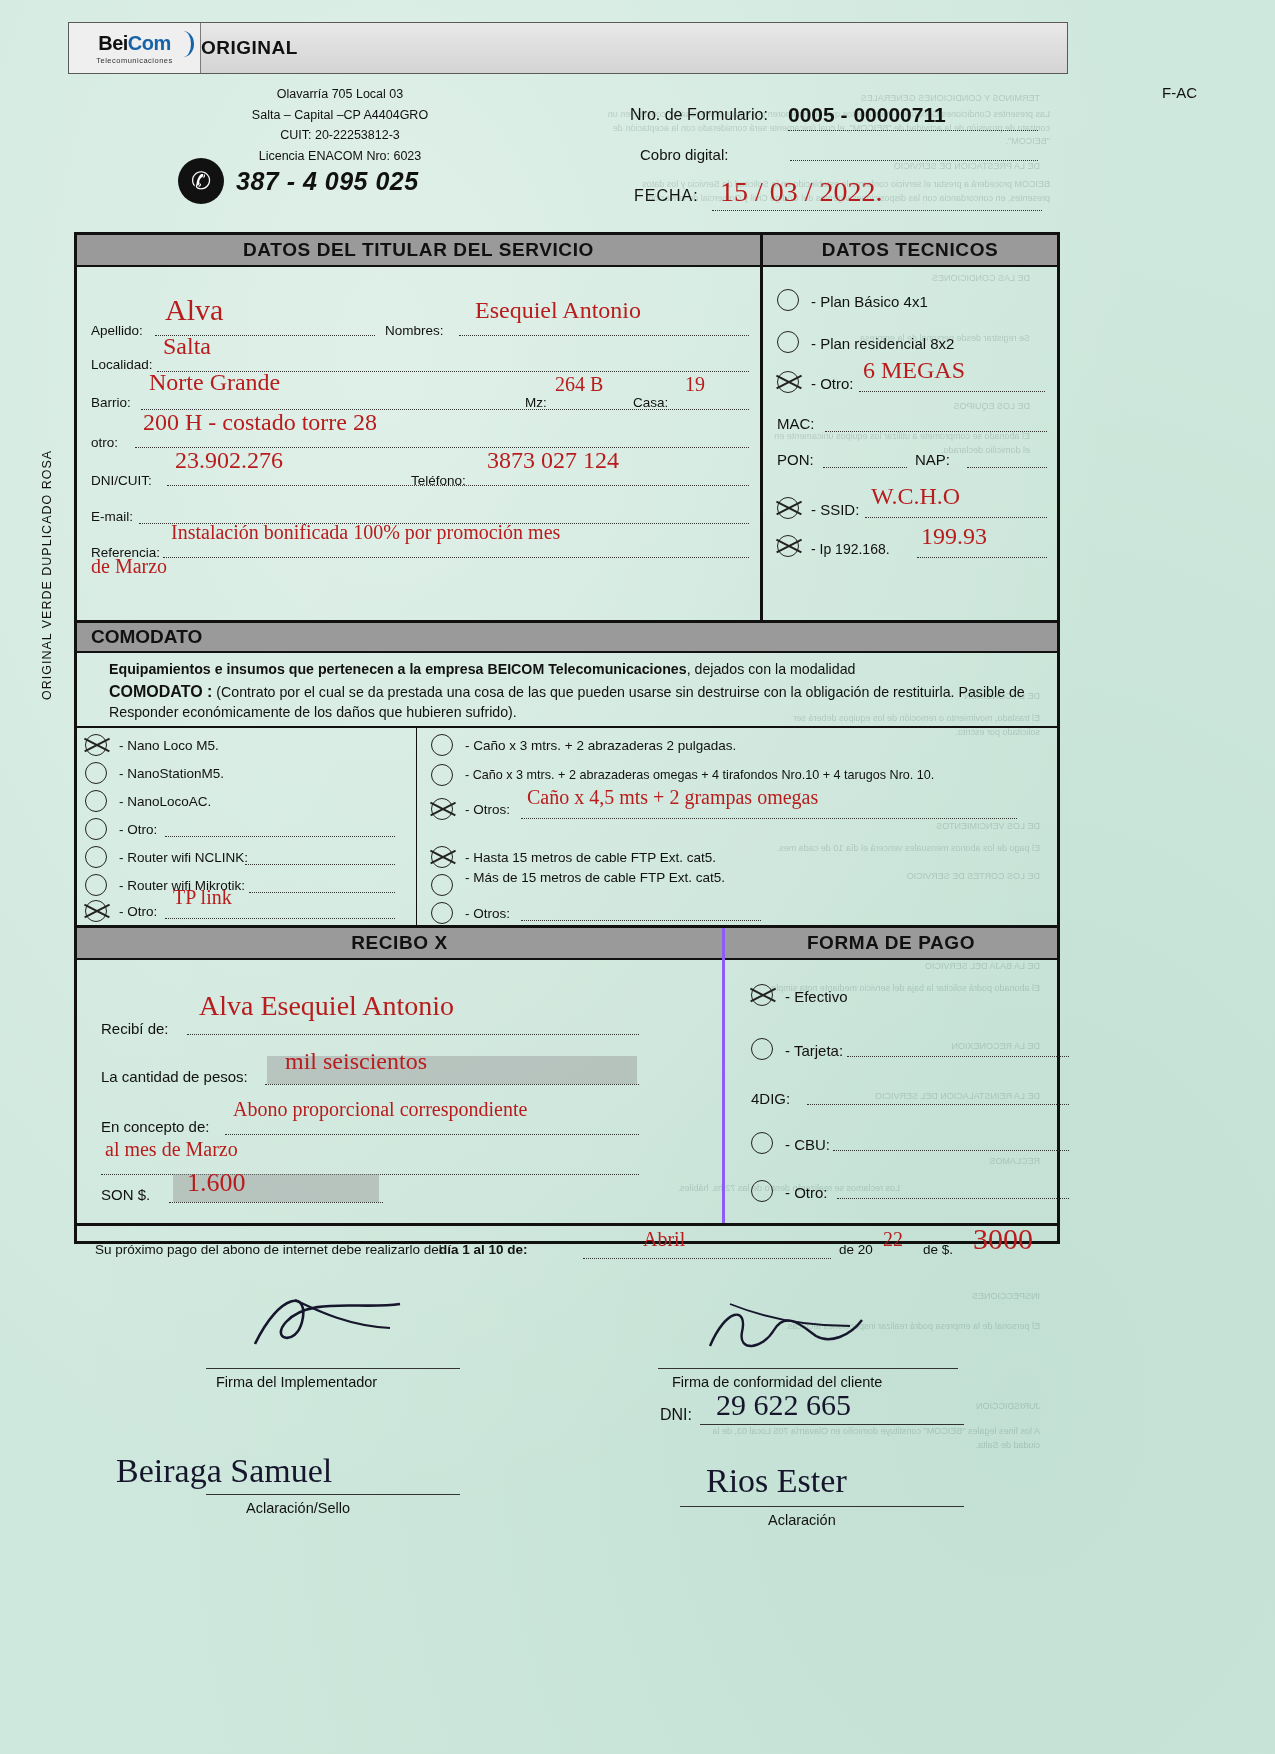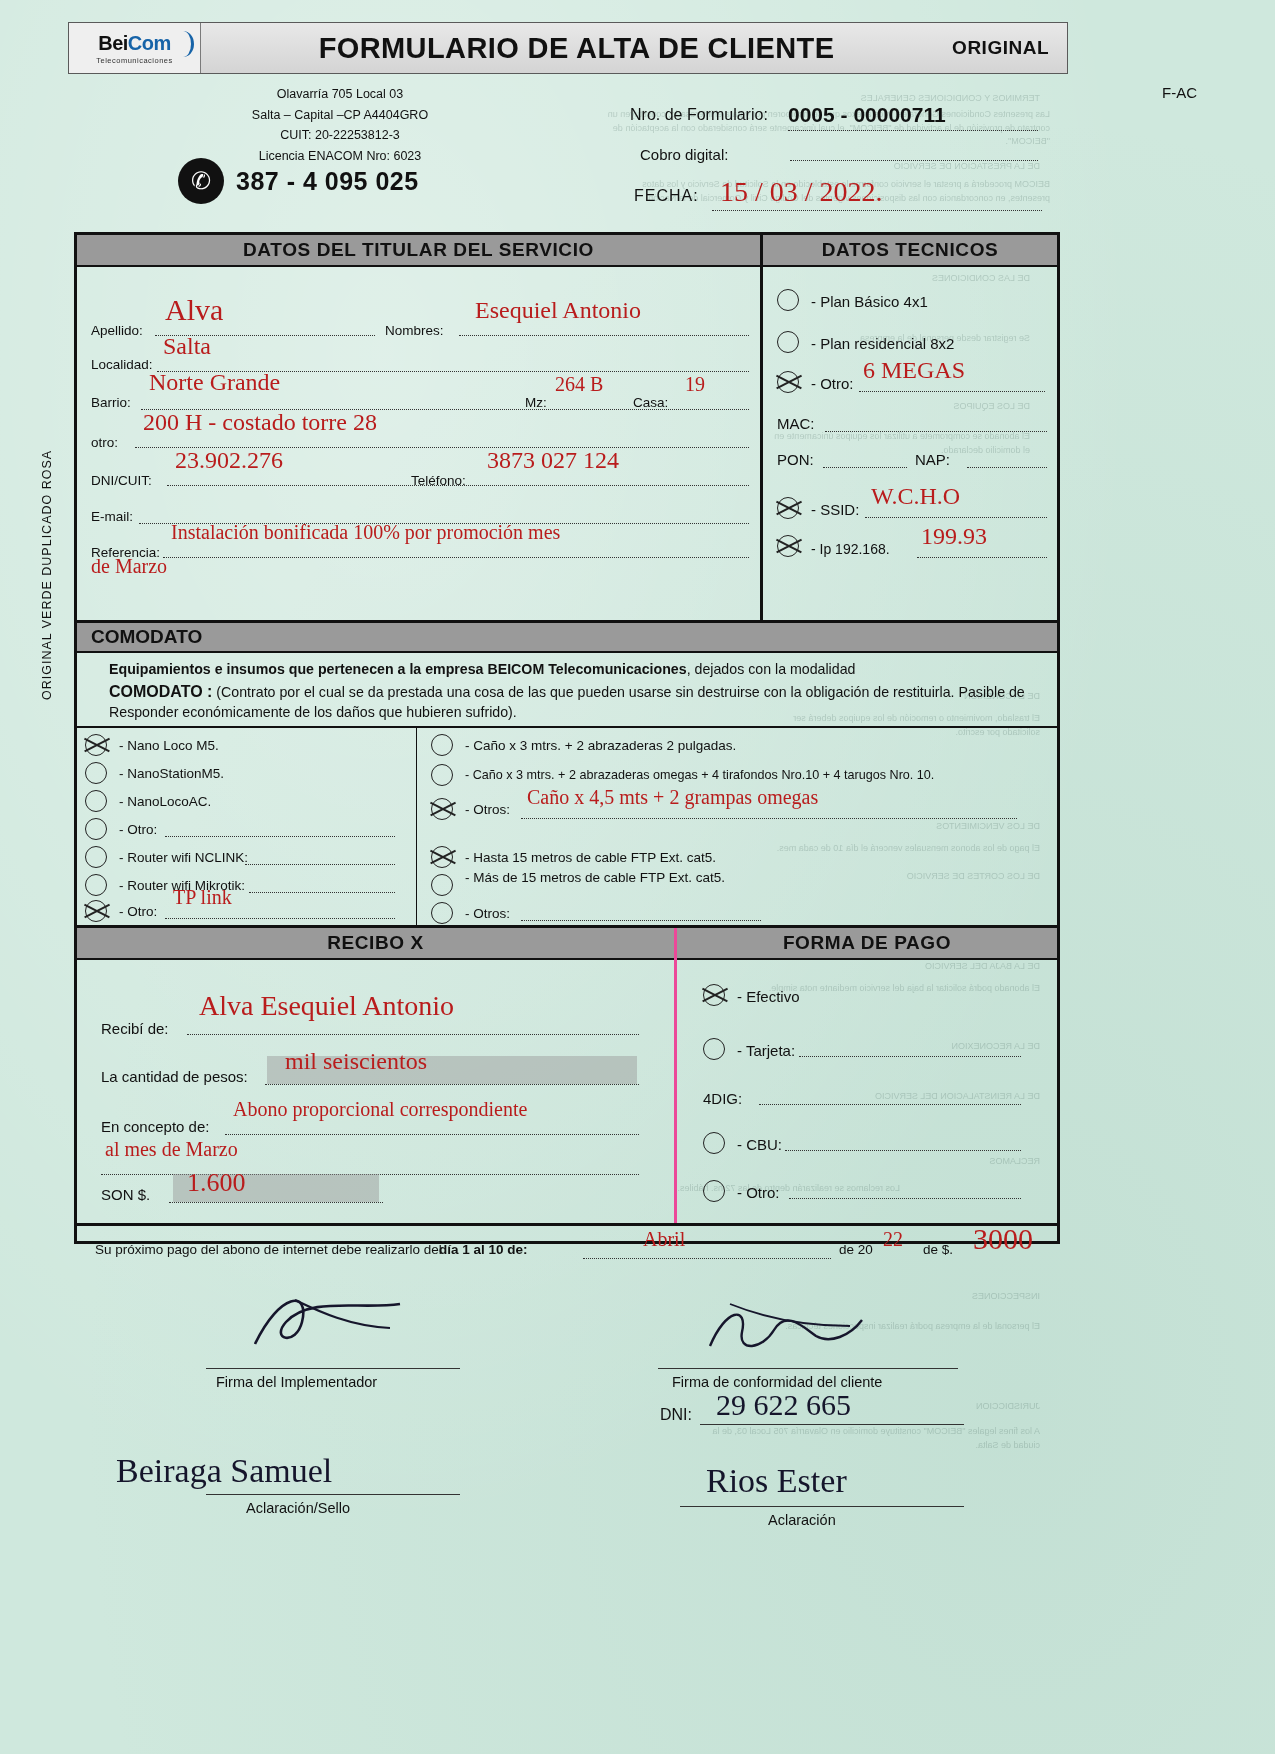--- a/index.html
+++ b/index.html
@@ -67,21 +67,21 @@
 
   .fac { position: absolute; right: 78px; top: 84px; font-size: 15px; }
 
   
   .company { position: absolute; left: 150px; top: 84px; width: 380px; text-align: center; font-size: 12.5px; line-height: 1.65; }
   .phone-row { position: absolute; left: 178px; top: 158px; display: flex; align-items: center; gap: 12px; }
   .phone-circle {
     width: 46px; height: 46px; border-radius: 50%; background: #111;
     display: flex; align-items: center; justify-content: center; color: #fff; font-size: 24px;
   }
-  .phone-num { font-size: 25px; font-weight: bold; letter-spacing: 0.5px; }
+  .phone-num { font-size: 25px; font-weight: bold; letter-spacing: 0.5px; font-style: italic; }
 
   
   .nro-label { position: absolute; left: 630px; top: 106px; font-size: 16px; }
   .nro-value { position: absolute; left: 788px; top: 103px; font-size: 21px; font-weight: bold; }
   .nro-line { position: absolute; left: 788px; top: 130px; width: 250px; border-bottom: 1px dotted #333; }
   .cobro-label { position: absolute; left: 640px; top: 146px; font-size: 15px; }
   .cobro-dots { position: absolute; left: 790px; top: 160px; width: 248px; border-bottom: 1px dotted #333; }
   .fecha-label { position: absolute; left: 634px; top: 187px; font-size: 16px; letter-spacing: 1px; }
   .fecha-hand { position: absolute; left: 720px; top: 172px; font-size: 26px; }
   .fecha-line { position: absolute; left: 712px; top: 210px; width: 330px; border-bottom: 1px dotted #333; }
@@ -117,21 +117,21 @@
 
   
   .comodato-head { height: 30px; background: #9a9a9a; border-bottom: 2px solid #111; font-weight: bold; font-size: 19px; padding-left: 14px; line-height: 28px; }
   .comodato-text { padding: 7px 12px 4px 32px; font-size: 14.2px; line-height: 1.35; border-bottom: 2px solid #111; }
   .comodato-text b { font-weight: bold; }
   .comodato-lists { display: flex; height: 200px; position: relative; border-bottom: 3px solid #111; }
   .cl-left { width: 340px; border-right: 1.5px solid #111; position: relative; }
   .cl-right { flex: 1; position: relative; }
 
   .row-bottom { display: flex; height: 298px; border-bottom: 3px solid #111;}
-  .col-recibo { width: 600px; border-right: 3px solid #ec4899; position: relative; }
+  .col-recibo { width: 648px; border-right: 3px solid #8b5cf6; position: relative; }
   .col-pago { flex: 1; position: relative; }
   .hl { position: absolute; background: rgba(150,150,150,0.45); }
 
   .prox-pago { position: relative; height: 46px; font-size: 14.5px; }
 
   
   .sig-line { position: absolute; border-bottom: 1.4px solid #333; }
   .sig-label { position: absolute; font-size: 14.5px; }
   .sig-hand { position: absolute; font-family: "Liberation Serif", serif; font-size: 30px; color: #15152b; }
 
@@ -170,21 +170,20 @@
   <div class="ghost" style="left:700px; top:1320px; width:340px;">El personal de la empresa podrá realizar inspecciones técnicas.</div>
   <div class="ghost" style="left:760px; top:1400px; width:280px;">JURISDICCION</div>
   <div class="ghost" style="left:690px; top:1425px; width:350px;">A los fines legales "BEICOM" constituye domicilio en Olavarría 705 Local 03, de la ciudad de Salta.</div>
 
   <div class="header">
     <div class="logo-box">
       <div class="logo-main"><span>Bei</span><span class="com">Com</span></div>
       <div class="logo-sub">Telecomunicaciones</div>
       <div class="logo-swoosh"></div>
     </div>
-    <div class="header-title">FORMULARIO DE ALTA DE CLIENTE</div>
     <div class="header-original">ORIGINAL</div>
   </div>
 
   <div class="fac">F-AC</div>
 
   <div class="company">
     <div>Olavarría 705 Local 03</div>
     <div>Salta – Capital –CP A4404GRO</div>
     <div>CUIT: 20-22253812-3</div>
     <div>Licencia ENACOM Nro: 6023</div>

